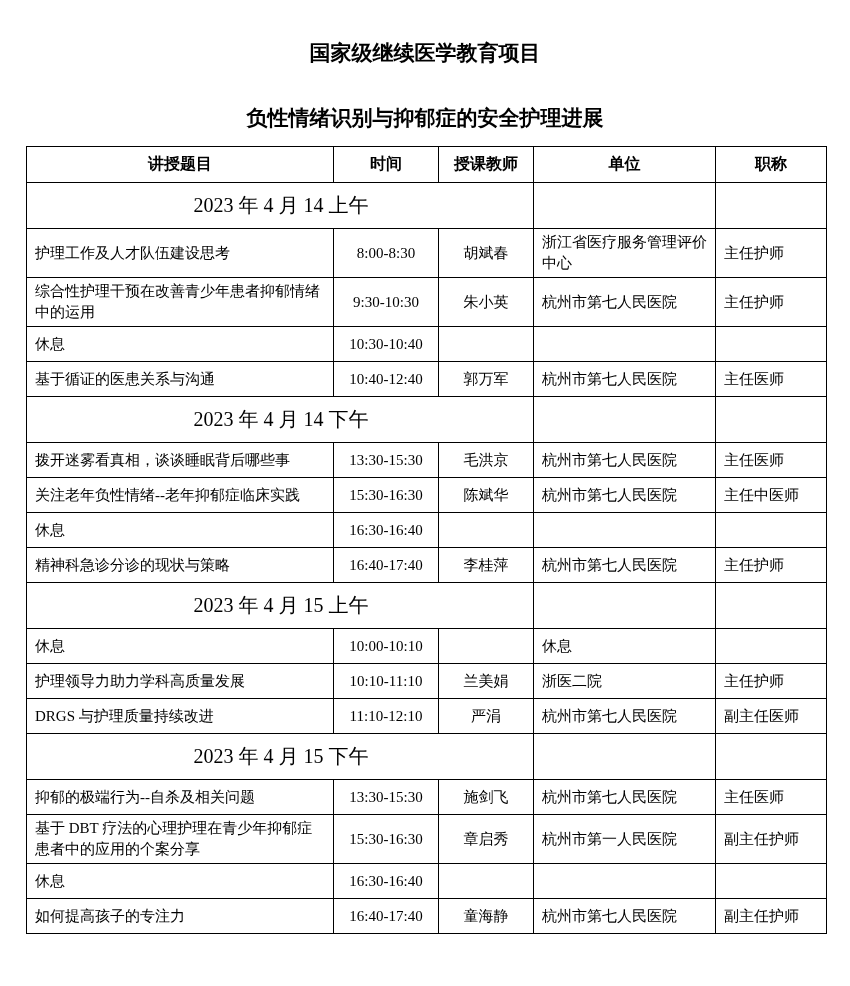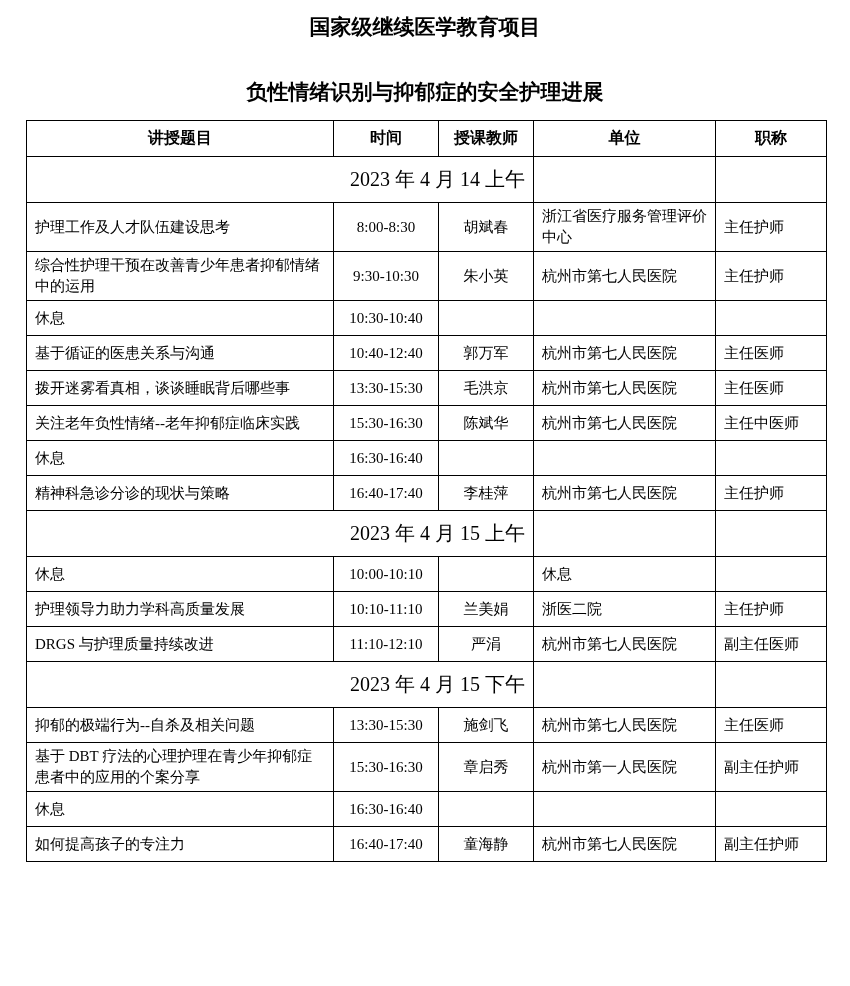--- a/index.html
+++ b/index.html
@@ -8,21 +8,21 @@
     background: #ffffff;
     color: #000000;
   }
   body {
     width: 850px;
     height: 986px;
     font-family: "Liberation Serif", "DejaVu Serif", serif;
     overflow: hidden;
   }
   .doc-title {
-    margin: 15px 0 0 0;
+    margin: 41px 0 0 0;
     text-align: center;
     font-family: "Liberation Sans", "DejaVu Sans", sans-serif;
     font-weight: bold;
     font-size: 21px;
     line-height: 1.1;
   }
   .doc-subtitle {
     margin: 42px 0 0 0;
     text-align: center;
     font-family: "Liberation Sans", "DejaVu Sans", sans-serif;
@@ -56,21 +56,21 @@
     height: 35px;
     padding: 3px 8px;
     line-height: 1.4;
   }
   tr.section td {
     height: 46px;
   }
   td.section-label {
     font-size: 20px;
     padding: 4px 8px 4px 10px;
-    text-align: right;
+    text-align: center;
   }
   td.cell-left   { text-align: left; }
   td.cell-center { text-align: center; }
 </style>
 </head>
 <body>
 
 <div class="doc-title">国家级继续医学教育项目</div>
 
 <div class="doc-subtitle">负性情绪识别与抑郁症的安全护理进展</div>
@@ -119,20 +119,25 @@
         <td class="cell-left"></td>
         <td class="cell-left"></td>
       </tr>
       <tr class="item">
         <td class="cell-left">基于循证的医患关系与沟通</td>
         <td class="cell-center">10:40-12:40</td>
         <td class="cell-center">郭万军</td>
         <td class="cell-left">杭州市第七人民医院</td>
         <td class="cell-left">主任医师</td>
       </tr>
+      <tr class="section">
+        <td colspan="3" class="section-label">2023 年 4 月 14 下午</td>
+        <td></td>
+        <td></td>
+      </tr>
       <tr class="item">
         <td class="cell-left">拨开迷雾看真相，谈谈睡眠背后哪些事</td>
         <td class="cell-center">13:30-15:30</td>
         <td class="cell-center">毛洪京</td>
         <td class="cell-left">杭州市第七人民医院</td>
         <td class="cell-left">主任医师</td>
       </tr>
       <tr class="item">
         <td class="cell-left">关注老年负性情绪--老年抑郁症临床实践</td>
         <td class="cell-center">15:30-16:30</td>

